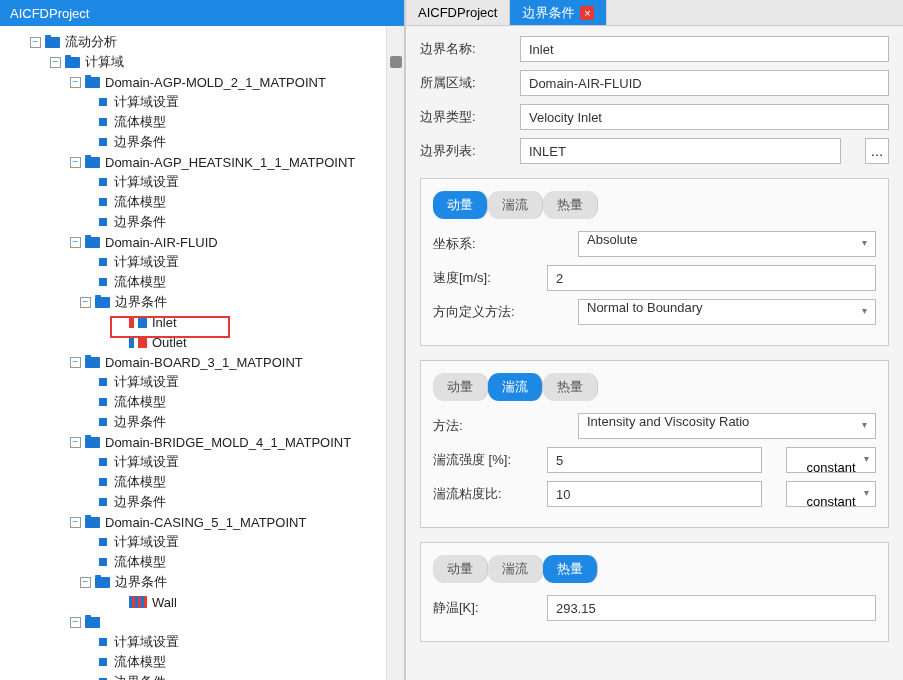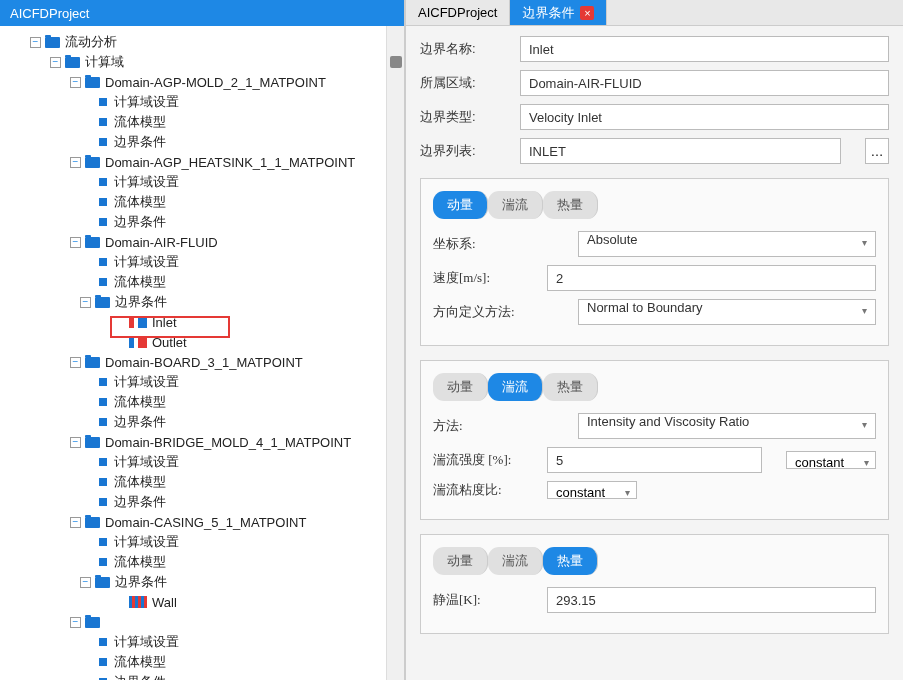--- a/index.html
+++ b/index.html
@@ -30,27 +30,27 @@
 .tab-bar { display: flex; height: 26px; background: #e8e8e8; border-bottom: 1px solid #ccc; }
 .tab { padding: 4px 12px; background: #e8e8e8; border-right: 1px solid #ccc; display: flex; align-items: center; gap: 6px; cursor: pointer; }
 .tab.active { background: #1e88e5; color: #fff; }
 .tab-close { width: 14px; height: 14px; background: #e53935; color: #fff; font-size: 11px; display: inline-flex; align-items: center; justify-content: center; border-radius: 2px; cursor: pointer; }
 .right-body { flex: 1; overflow-y: auto; padding: 10px 14px 0 14px; }
 .form-row { display: flex; align-items: center; margin-bottom: 8px; gap: 24px; }
 .form-label { width: 76px; color: #333; flex-shrink: 0; }
 .form-input { flex: 1; height: 26px; border: 1px solid #bbb; background: #fff; padding: 0 8px; color: #333; }
 .list-btn { width: 24px; height: 26px; border: 1px solid #bbb; background: #fff; display:flex; align-items:center; justify-content:center; cursor:pointer; }
 .section { border: 1px solid #ccc; background: #fafafa; margin: 14px 0; padding: 12px; }
-.section .form-label { width: 90px; font-family: Liberation Serif, serif; }
+.section .form-label { width: 90px; }
 .sub-tabs { display: flex; margin-bottom: 12px; }
 .sub-tab { padding: 5px 14px; background: #e0e0e0; color: #555; border-right: 1px solid #ccc; cursor: pointer; border-radius: 11px; }
 .sub-tab.active { background: #1e88e5; color: #fff; }
 .dd { position: relative; margin-left: 31px; }
 .dd::after { content: "\25BE"; position: absolute; right: 8px; top: 5px; color: #777; font-size: 10px; }
-.mini-select { width: 90px; height: 18px; border: 1px solid #bbb; background: #fff; padding: 3px 8px; position: relative; cursor:pointer; }
+.mini-select { width: 90px; height: 18px; border: 1px solid #bbb; background: #fff; padding: 12px 8px; position: relative; cursor:pointer;text-align:center; }
 .mini-select::after { content: "\25BE"; position: absolute; right: 6px; top: 5px; color: #777; font-size: 10px; }
 </style>
 </head>
 <body>
 
 <div class="left-panel">
   <div class="left-header">AICFDProject</div>
   <div class="tree-container">
     <div class="scrollbar-track">
         <div class="scroll-thumb"></div>
@@ -292,20 +292,21 @@
         <div class="form-label">方法:</div>
         <div class="form-input dd">Intensity and Viscosity Ratio</div>
       </div>
       <div class="form-row">
         <div class="form-label">湍流强度 [%]:</div>
         <input class="form-input" value="5" style="">
         <div class="mini-select">constant</div>
       </div>
       <div class="form-row">
         <div class="form-label">湍流粘度比:</div>
+        <input class="form-input" value="10" style="">
         <div class="mini-select">constant</div>
       </div>
     </div>
 
     <div class="section">
       <div class="sub-tabs">
         <div class="sub-tab">动量</div>
         <div class="sub-tab">湍流</div>
         <div class="sub-tab active">热量</div>
       </div>

